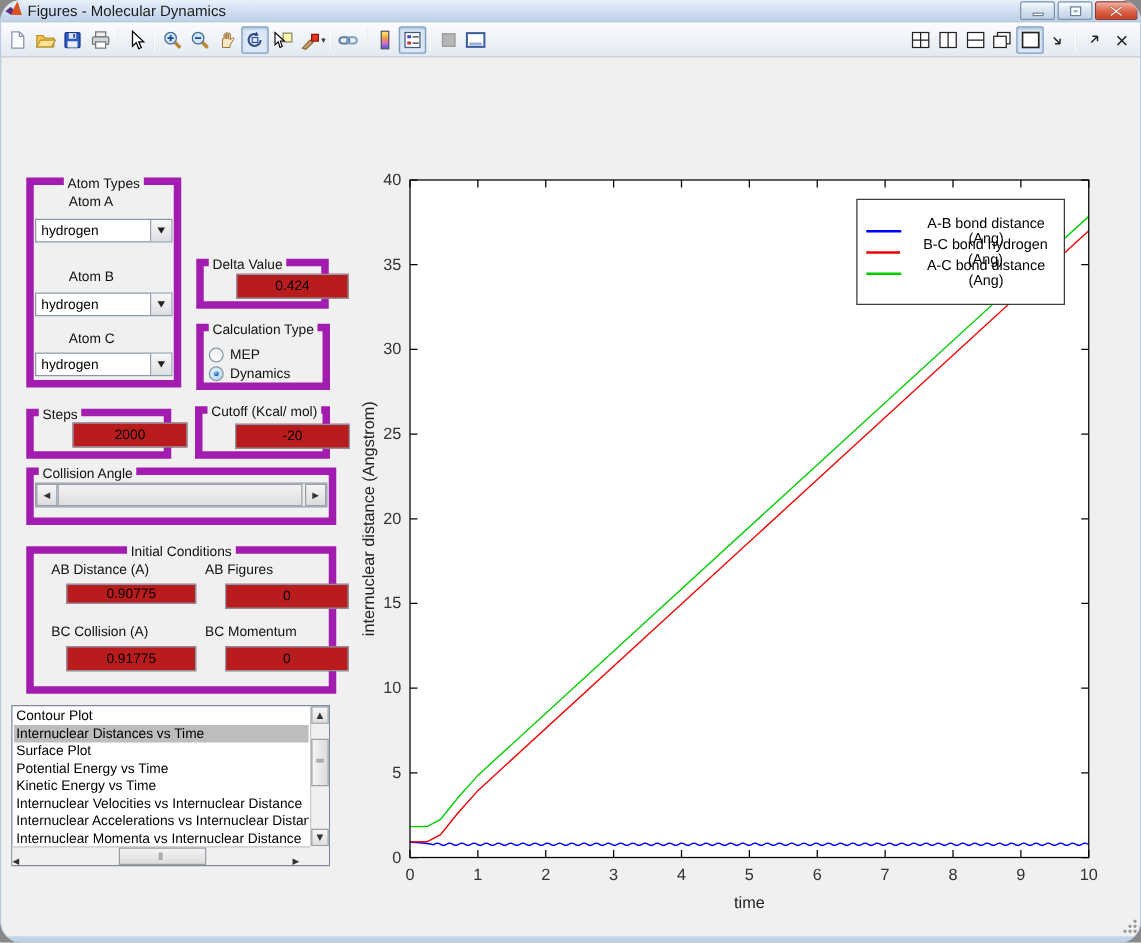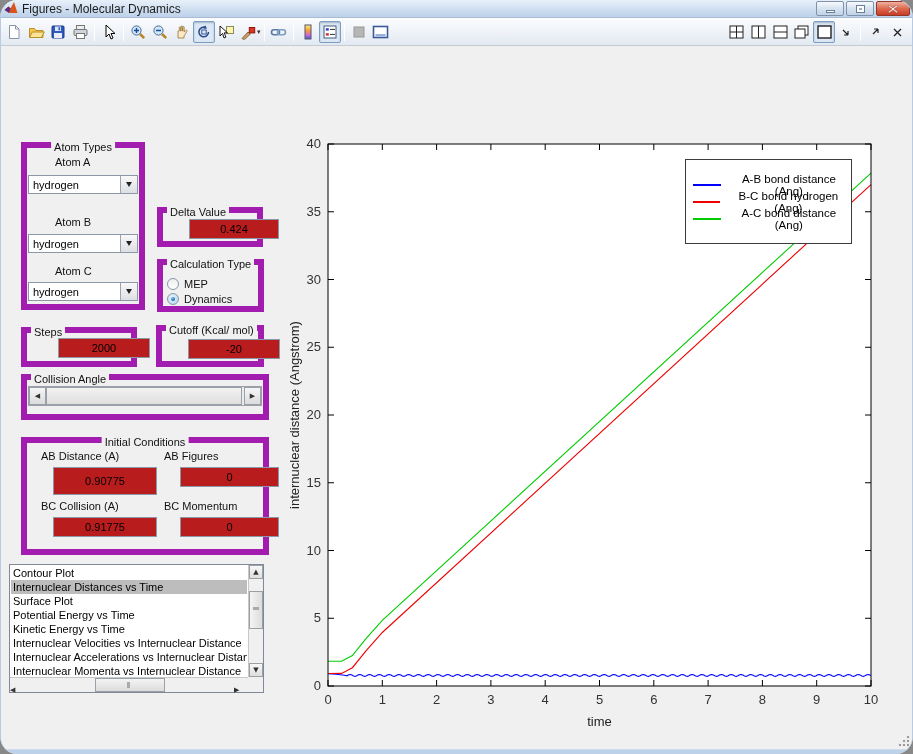--- a/index.html
+++ b/index.html
@@ -376,21 +376,21 @@
       <span class="sbtn">
           <span class="arrglyph">▶</span>
         </span>
     </div>
 
     <div class="group" style="left:20px; top:369px; width:248px; height:118px;">
       <span class="glabel centered">Initial Conditions</span>
     </div>
     <div class="ctl-label" style="left:40px; top:382px;">AB Distance (A)</div>
     <div class="ctl-label" style="left:163px; top:382px;">AB Figures</div>
-    <div class="field" style="left:28px; top:399px; width:104px; height:28px;">0.90775</div>
+    <div class="field" style="left:28px; top:399px; width:104px; height:16px;">0.90775</div>
     <div class="field" style="left:155px; top:399px; width:99px; height:20px;">0</div>
     <div class="ctl-label" style="left:40px; top:432px;">BC Collision (A)</div>
     <div class="ctl-label" style="left:163px; top:432px;">BC Momentum</div>
     <div class="field" style="left:28px; top:449px; width:104px; height:20px;">0.91775</div>
     <div class="field" style="left:155px; top:449px; width:99px; height:20px;">0</div>
 
     <div class="listbox">
       <div class="lb-items" id="listbox-items">
           <div class="lb-row">Contour Plot</div>
           <div class="lb-row sel">Internuclear Distances vs Time</div>

